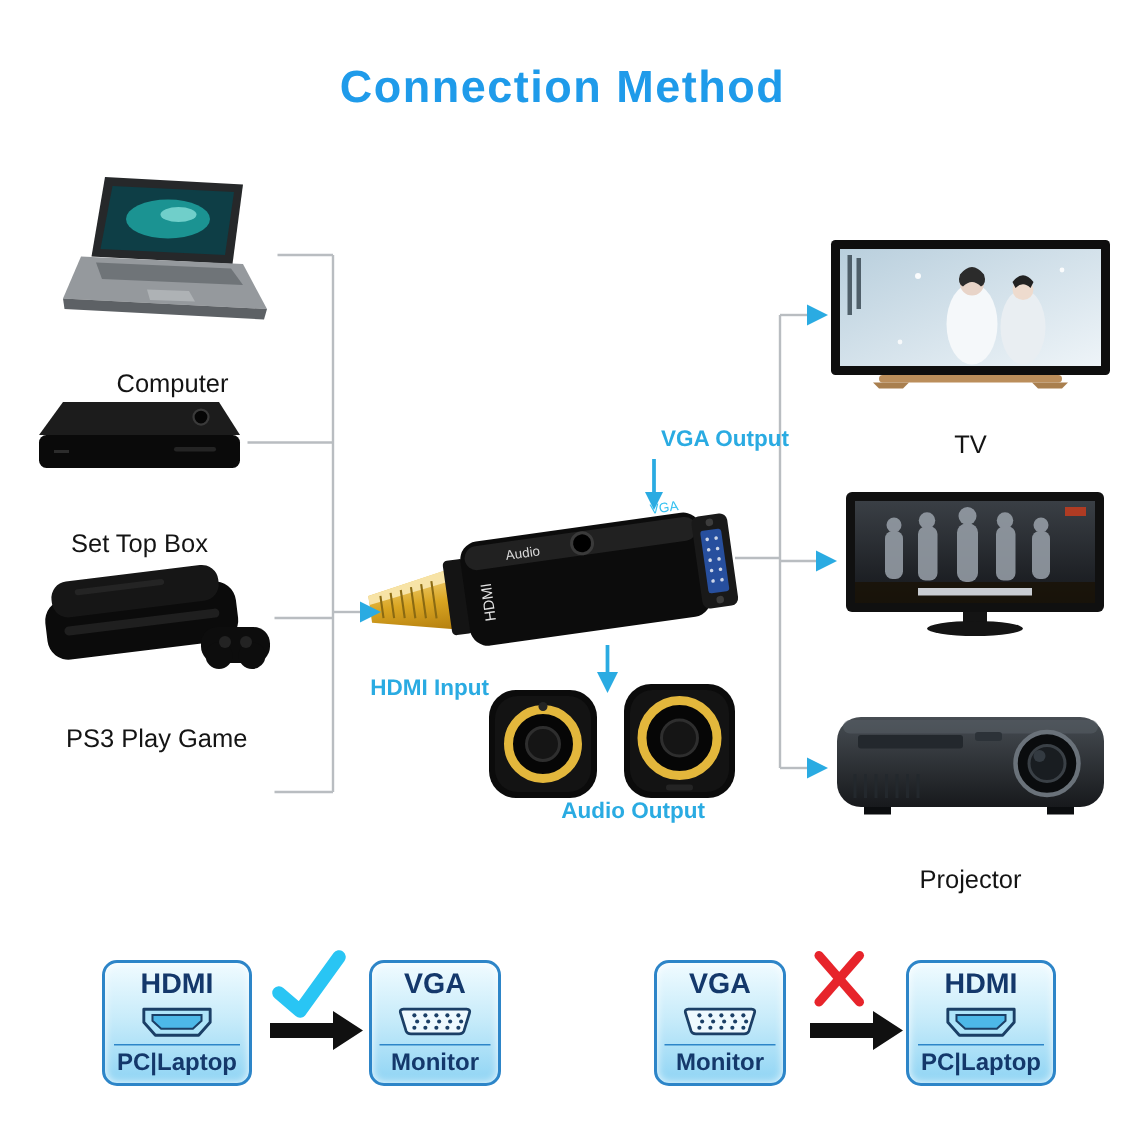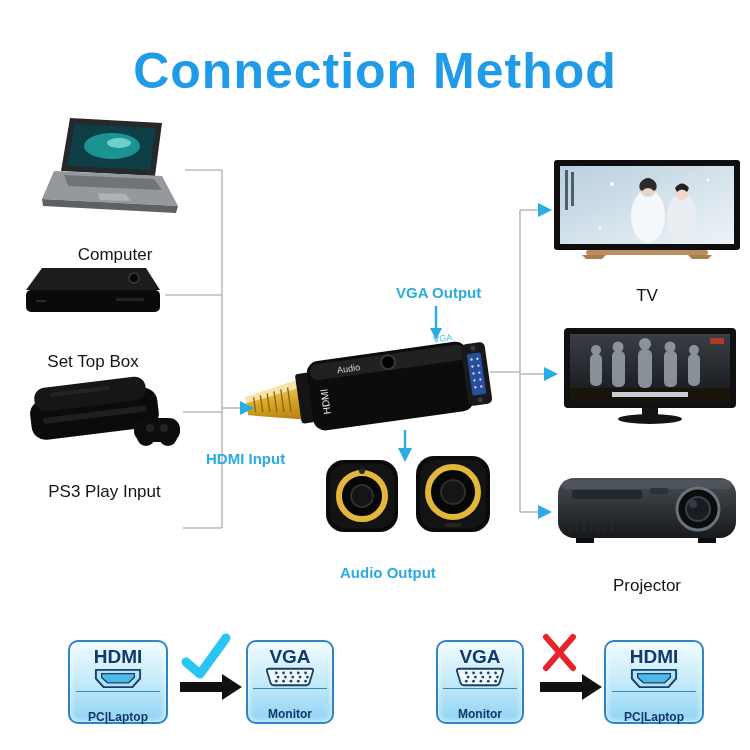--- a/index.html
+++ b/index.html
@@ -1,38 +1,38 @@
 <!DOCTYPE html>
 <html><head>
 <meta charset="utf-8">
 <style>
   * { margin:0; padding:0; box-sizing:border-box; }
   html,body { background:#fff; }
   body { font-family:"Liberation Sans", sans-serif; }
   .stage { position:relative; width:750px; height:750px; background:#fff; overflow:hidden; }
 
   .title { position:absolute; top:42px; left:0; width:100%; text-align:center;
-           font-size:50px; font-weight:bold; letter-spacing:1px; color:#1f9bea; }
+           font-size:30px; font-weight:bold; letter-spacing:1px; color:#1f9bea; }
 
   .dev { position:absolute; text-align:center; z-index:1; }
   .dev figcaption { font-size:17px; color:#141414; margin-top:20px; }
 
   .wires { position:absolute; left:0; top:0; z-index:2; pointer-events:none; }
 
-  .cyanlabel { position:absolute; z-index:3; color:#2aabe2; font-size:15px; font-weight:bold; text-align:left; }
+  .cyanlabel { position:absolute; z-index:3; color:#2aabe2; font-size:15px; font-weight:bold; text-align:right; }
 
   .conn-box { position:absolute; top:640px; height:84px; z-index:1;
               border:2px solid #2d85c8; border-radius:10px;
               background:linear-gradient(180deg,#f0fbff 0%,#c9ecfa 45%,#8fd4f4 100%);
               box-shadow:inset 0 0 6px rgba(255,255,255,.9);
               display:flex; flex-direction:column; align-items:center; padding:5px 0 4px; }
   .conn-box .t { font-size:19px; font-weight:bold; color:#14386b; line-height:1; }
   .conn-box .icon { flex:1; display:flex; align-items:center; }
-  .conn-box .sub { font-size:12px; font-weight:bold; color:#14386b;
-                   border-top:1px solid #2d85c8; width:88%; text-align:center; padding-top:18px; }
+  .conn-box .sub { font-size:16px; font-weight:bold; color:#14386b;
+                   border-top:1px solid #2d85c8; width:88%; text-align:center; padding-top:3px; }
   svg text { font-family:"Liberation Sans", sans-serif; }
 </style>
 </head>
 <body>
 
 <div class="stage">
 
   <div class="title">Connection Method</div>
 
   <figure class="dev" style="left:40px;top:116px;width:150px">
@@ -67,21 +67,21 @@
         <rect x="14" y="22" width="112" height="24" rx="11" fill="#161616"></rect>
         <rect x="20" y="52" width="104" height="6" rx="3" fill="#1f1f1f"></rect>
         <rect x="30" y="28" width="60" height="4" rx="2" fill="#242424"></rect>
       </g>
       <rect x="112" y="58" width="46" height="24" rx="11" fill="#0d0d0d"></rect>
       <circle cx="124" cy="77" r="9" fill="#0d0d0d"></circle>
       <circle cx="146" cy="77" r="9" fill="#0d0d0d"></circle>
       <circle cx="128" cy="68" r="4" fill="#232323"></circle>
       <circle cx="142" cy="68" r="4" fill="#232323"></circle>
     </svg>
-    <figcaption>PS3 Play Input</figcaption>
+    <figcaption>PS3 Play Game</figcaption>
   </figure>
 
 
   <div class="dev" style="left:240px;top:322px;width:260px">
     <svg width="260" height="120" viewBox="0 0 260 120">
       <defs>
         <linearGradient id="gold" x1="0" y1="0" x2="0" y2="1">
           <stop offset="0" stop-color="#f2d27a"></stop>
             <stop offset="0.5" stop-color="#d9a521"></stop>
             <stop offset="1" stop-color="#b47f10"></stop>
@@ -225,21 +225,21 @@
         <line x1="60" y1="52" x2="60" y2="68"></line>
       </g>
       <rect x="24" y="74" width="18" height="5" fill="#0b0d0f"></rect>
       <rect x="146" y="74" width="18" height="5" fill="#0b0d0f"></rect>
     </svg>
     <figcaption>Projector</figcaption>
   </figure>
 
   <div class="cyanlabel" style="left:396px;top:284px;width:130px">VGA Output</div>
   <div class="cyanlabel" style="left:206px;top:450px;width:120px">HDMI Input</div>
-  <div class="cyanlabel" style="left:340px;top:564px;width:130px">Audio Output</div>
+  <div class="cyanlabel" style="left:340px;top:532px;width:130px">Audio Output</div>
 
   <svg class="wires" width="750" height="750" viewBox="0 0 750 750">
     <g stroke="#b9bdc1" stroke-width="1.6" fill="none">
       <line x1="185" y1="170" x2="222" y2="170"></line>
       <line x1="165" y1="295" x2="222" y2="295"></line>
       <line x1="183" y1="412" x2="222" y2="412"></line>
       <line x1="183" y1="528" x2="222" y2="528"></line>
       <line x1="222" y1="170" x2="222" y2="528"></line>
       <line x1="222" y1="408" x2="240" y2="408"></line>
     </g>

